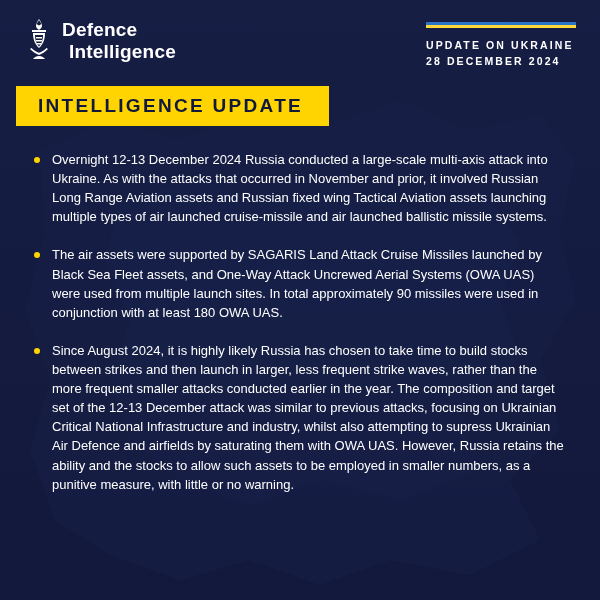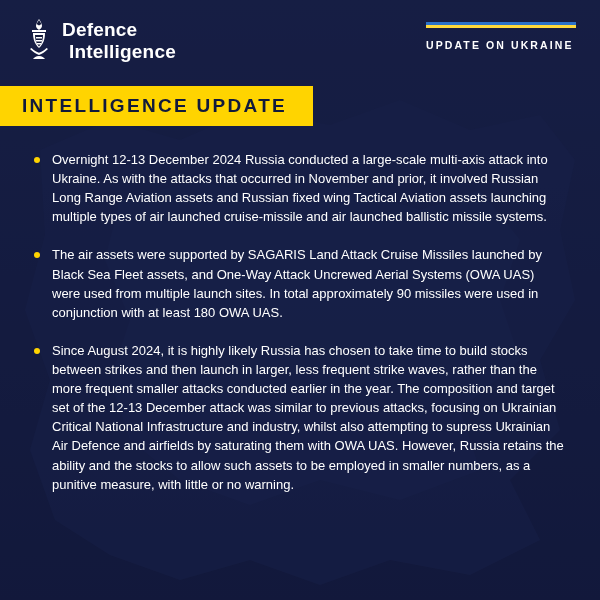--- a/index.html
+++ b/index.html
@@ -63,21 +63,21 @@
   }
 
   .banner {
     position: relative;
     margin-top: 8px;
     background: #ffd400;
     display: inline-block;
     padding: 9px 26px 9px 22px;
     margin-left: 0;
   }
-  .banner-wrap { position: relative; padding-left: 0; text-decoration: underline; }
+  .banner-wrap { position: relative; padding-left: 16px; text-decoration: underline; }
   .banner-title {
     color: #111a3c;
     font-size: 19px;
     font-weight: 700;
     letter-spacing: 2.3px;
   }
 
   .content {
     position: relative;
     padding: 24px 34px 0 34px;
@@ -137,20 +137,21 @@
       </svg>
       <div class="brand-text">
         <span>Defence</span>
         <span class="l2">Intelligence</span>
       </div>
     </div>
 
     <div class="header-right">
       <div class="flagbar"></div>
       <div class="kicker">UPDATE ON UKRAINE</div>
+      <div class="kicker date">28 DECEMBER 2024</div>
     </div>
   </div>
 
   <div class="banner-wrap">
     <div class="banner">
       <span class="banner-title">INTELLIGENCE UPDATE</span>
     </div>
   </div>
 
   <div class="content">

